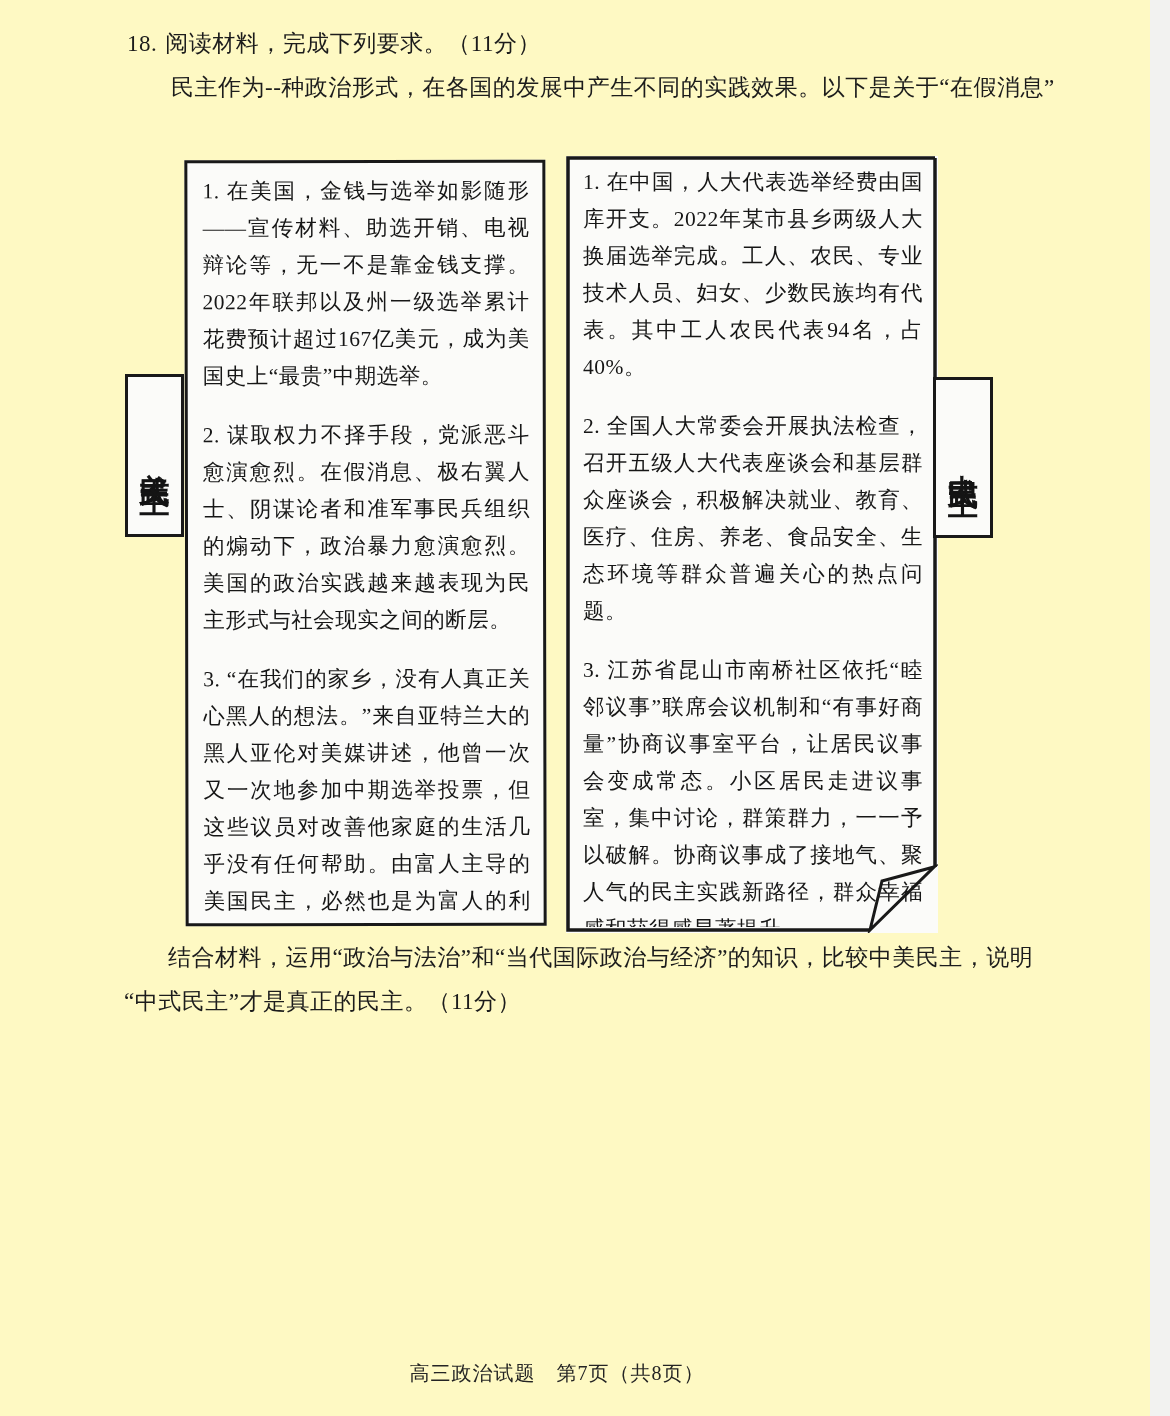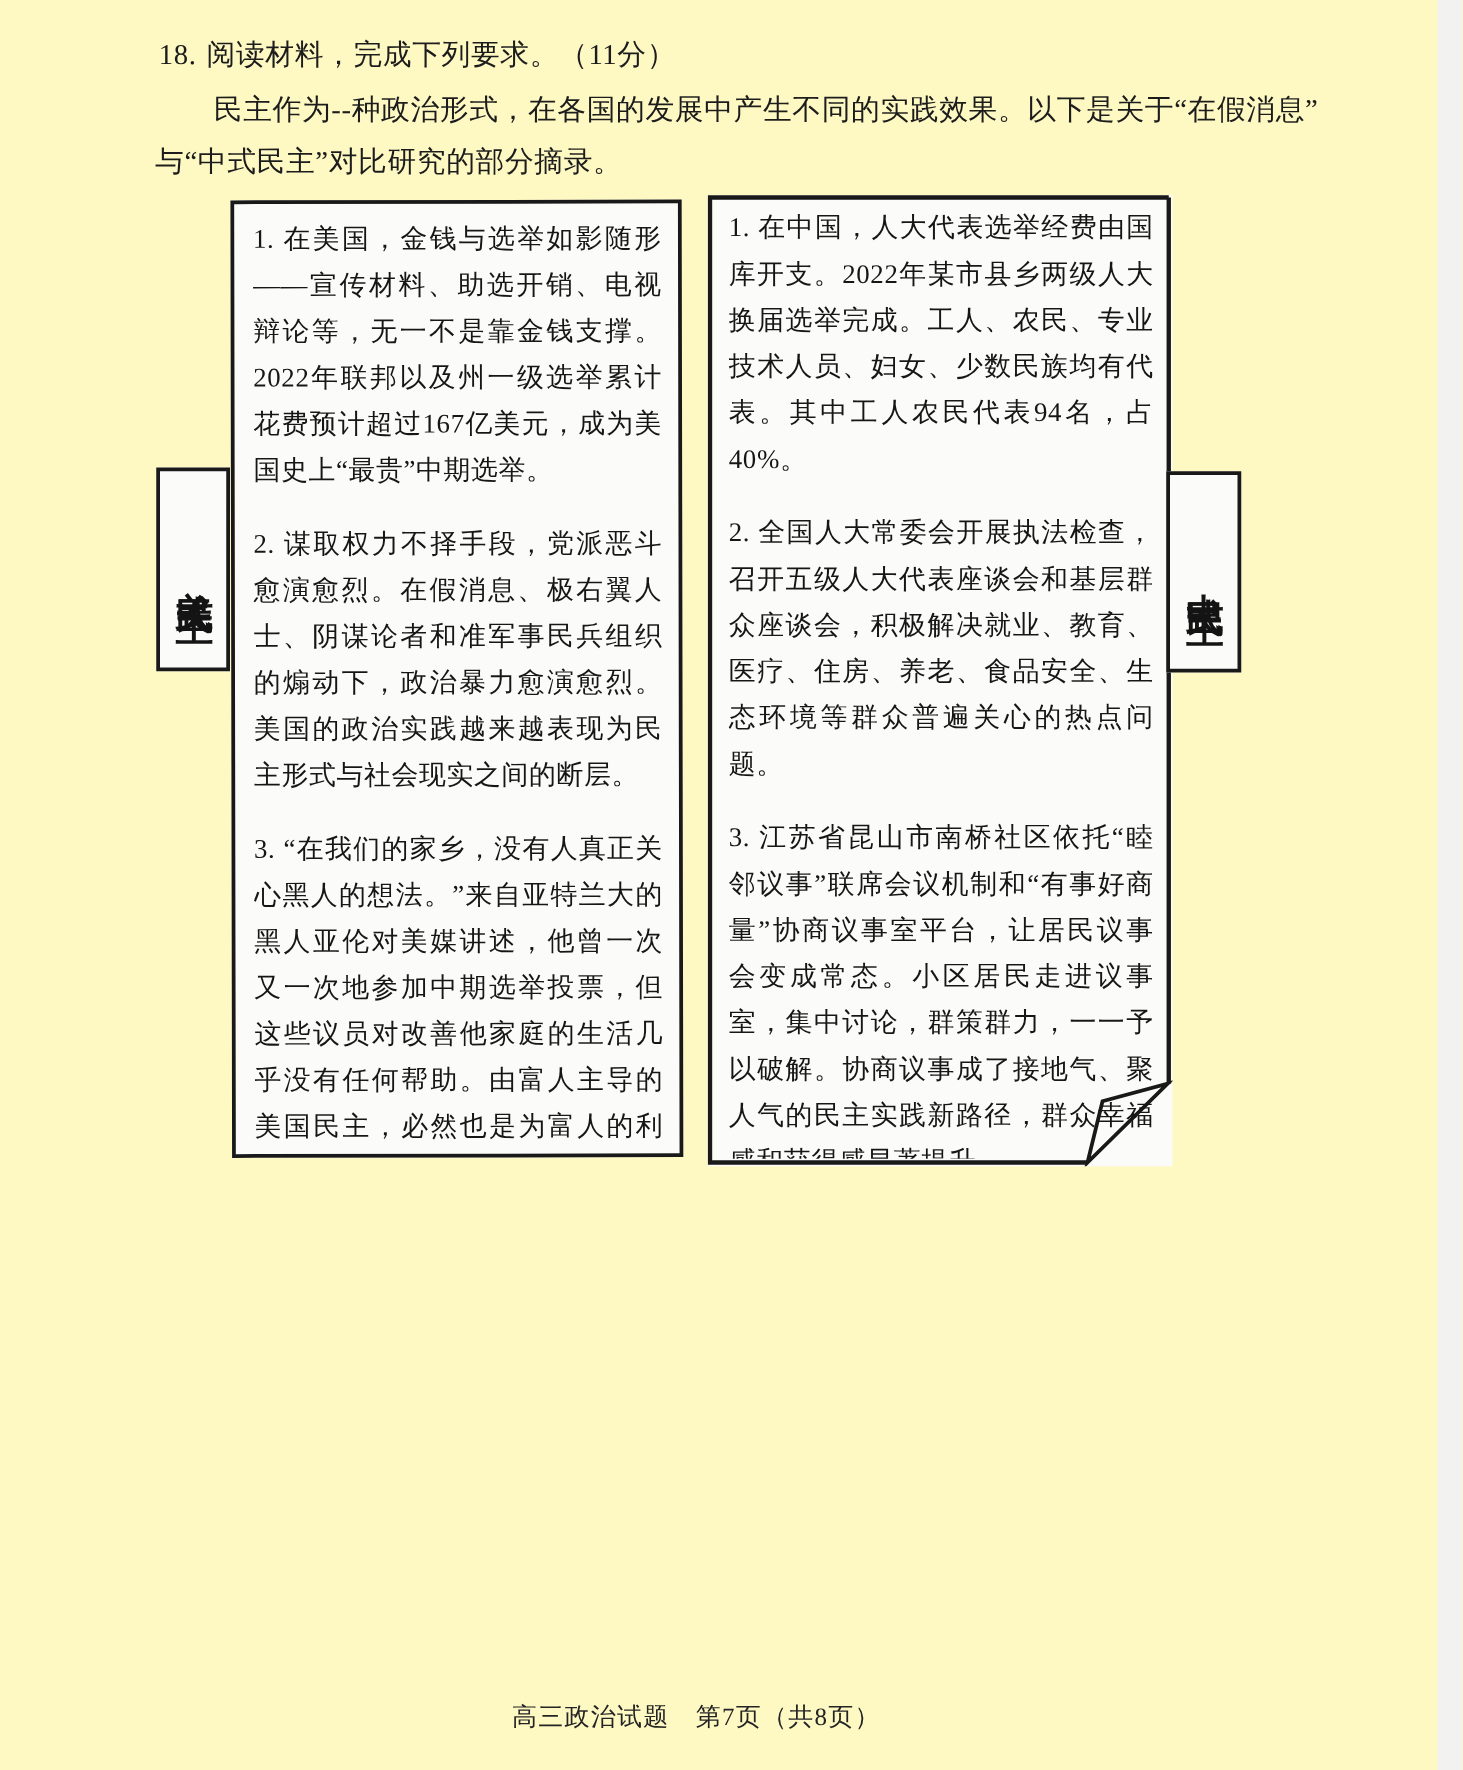--- a/index.html
+++ b/index.html
@@ -119,21 +119,20 @@
 </style>
 </head>
 <body>
 
 <div class="page">
 
   <div class="qline" id="q-header">
     <span class="qnum">18.</span><span>阅读材料，完成下列要求。（11分）</span>
   </div>
   <div class="qline" id="intro-l1">民主作为--种政治形式，在各国的发展中产生不同的实践效果。以下是关于“在假消息”</div>
-  <div class="qline" id="intro-l2">与“中式民主”对比研究的部分摘录。</div>
 
   <div class="excerpt-box" id="american-box">
     <div class="excerpt-text">
       <p>1. 在美国，金钱与选举如影随形——宣传材料、助选开销、电视辩论等，无一不是靠金钱支撑。2022年联邦以及州一级选举累计花费预计超过167亿美元，成为美国史上“最贵”中期选举。</p>
       <p>2. 谋取权力不择手段，党派恶斗愈演愈烈。在假消息、极右翼人士、阴谋论者和准军事民兵组织的煽动下，政治暴力愈演愈烈。美国的政治实践越来越表现为民主形式与社会现实之间的断层。</p>
       <p>3. “在我们的家乡，没有人真正关心黑人的想法。”来自亚特兰大的黑人亚伦对美媒讲述，他曾一次又一次地参加中期选举投票，但这些议员对改善他家庭的生活几乎没有任何帮助。由富人主导的美国民主，必然也是为富人的利益服务的。</p>
     </div>
   </div>
 
   <div class="excerpt-box" id="chinese-box">
@@ -149,16 +148,18 @@
     </div>
   </div>
 
   <div class="side-label" id="american-label">
     <span class="vtext">美式民主</span>
   </div>
   <div class="side-label" id="chinese-label">
     <span class="vtext">中式民主</span>
   </div>
 
+  <div class="qline" id="task-l1">结合材料，运用“政治与法治”和“当代国际政治与经济”的知识，比较中美民主，说明</div>
+  <div class="qline" id="task-l2">“中式民主”才是真正的民主。（11分）</div>
 
   <div id="page-footer">高三政治试题　第7页（共8页）</div>
 
 </div>
 
 </body></html>

